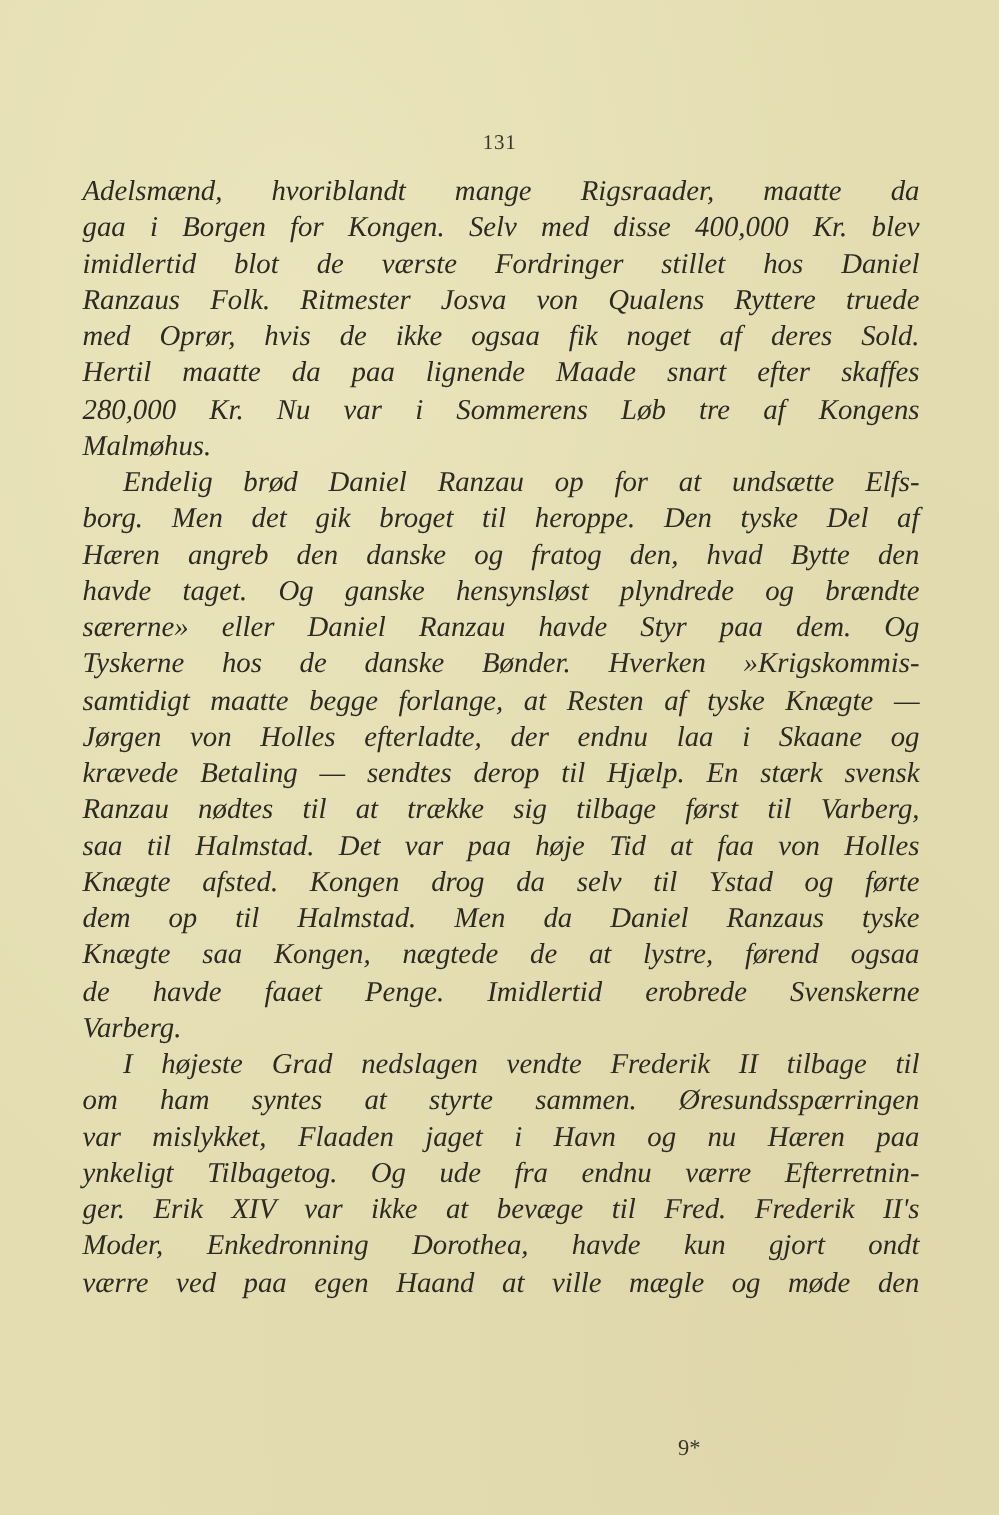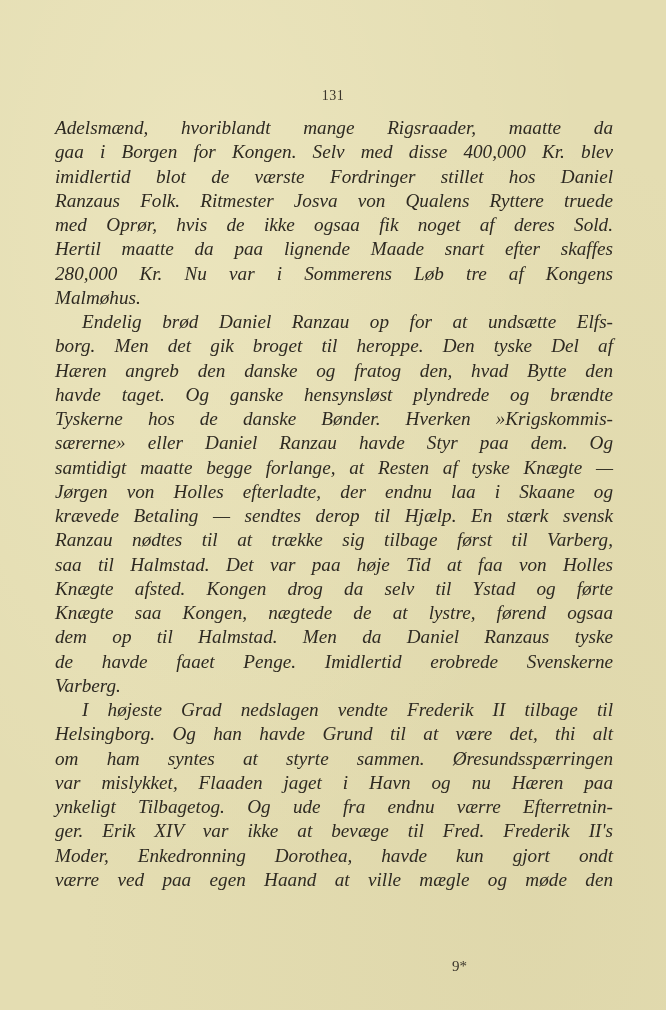--- a/index.html
+++ b/index.html
@@ -84,37 +84,36 @@
       <span class="line">Hertil maatte da paa lignende Maade snart efter skaffes</span>
       <span class="line">280,000 Kr. Nu var i Sommerens Løb tre af Kongens</span>
       <span class="line last">Malmøhus.</span>
     </div>
 
     <div>
       <span class="line indent">Endelig brød Daniel Ranzau op for at undsætte Elfs-</span>
       <span class="line">borg. Men det gik broget til heroppe. Den tyske Del af</span>
       <span class="line">Hæren angreb den danske og fratog den, hvad Bytte den</span>
       <span class="line">havde taget. Og ganske hensynsløst plyndrede og brændte</span>
+      <span class="line">særerne» eller Daniel Ranzau havde Styr paa dem. Og</span>
       <span class="line">Tyskerne hos de danske Bønder. Hverken »Krigskommis-</span>
-      <span class="line">særerne» eller Daniel Ranzau havde Styr paa dem. Og</span>
       <span class="line">samtidigt maatte begge forlange, at Resten af tyske Knægte —</span>
       <span class="line">Jørgen von Holles efterladte, der endnu laa i Skaane og</span>
       <span class="line">krævede Betaling — sendtes derop til Hjælp. En stærk svensk</span>
       <span class="line">Ranzau nødtes til at trække sig tilbage først til Varberg,</span>
       <span class="line">saa til Halmstad. Det var paa høje Tid at faa von Holles</span>
       <span class="line">Knægte afsted. Kongen drog da selv til Ystad og førte</span>
+      <span class="line">dem op til Halmstad. Men da Daniel Ranzaus tyske</span>
       <span class="line">Knægte saa Kongen, nægtede de at lystre, førend ogsaa</span>
-      <span class="line">dem op til Halmstad. Men da Daniel Ranzaus tyske</span>
       <span class="line">de havde faaet Penge. Imidlertid erobrede Svenskerne</span>
       <span class="line last">Varberg.</span>
     </div>
 
     <div>
       <span class="line indent">I højeste Grad nedslagen vendte Frederik II tilbage til</span>
-      <span class="line">Helsingborg. Og han havde Grund til at være det, thi alt</span>
       <span class="line">om ham syntes at styrte sammen. Øresundsspærringen</span>
       <span class="line">var mislykket, Flaaden jaget i Havn og nu Hæren paa</span>
       <span class="line">ynkeligt Tilbagetog. Og ude fra endnu værre Efterretnin-</span>
       <span class="line">ger. Erik XIV var ikke at bevæge til Fred. Frederik II's</span>
       <span class="line">Moder, Enkedronning Dorothea, havde kun gjort ondt</span>
       <span class="line">værre ved paa egen Haand at ville mægle og møde den</span>
     </div>
   </div>
 
   <div class="signature">9*</div>

